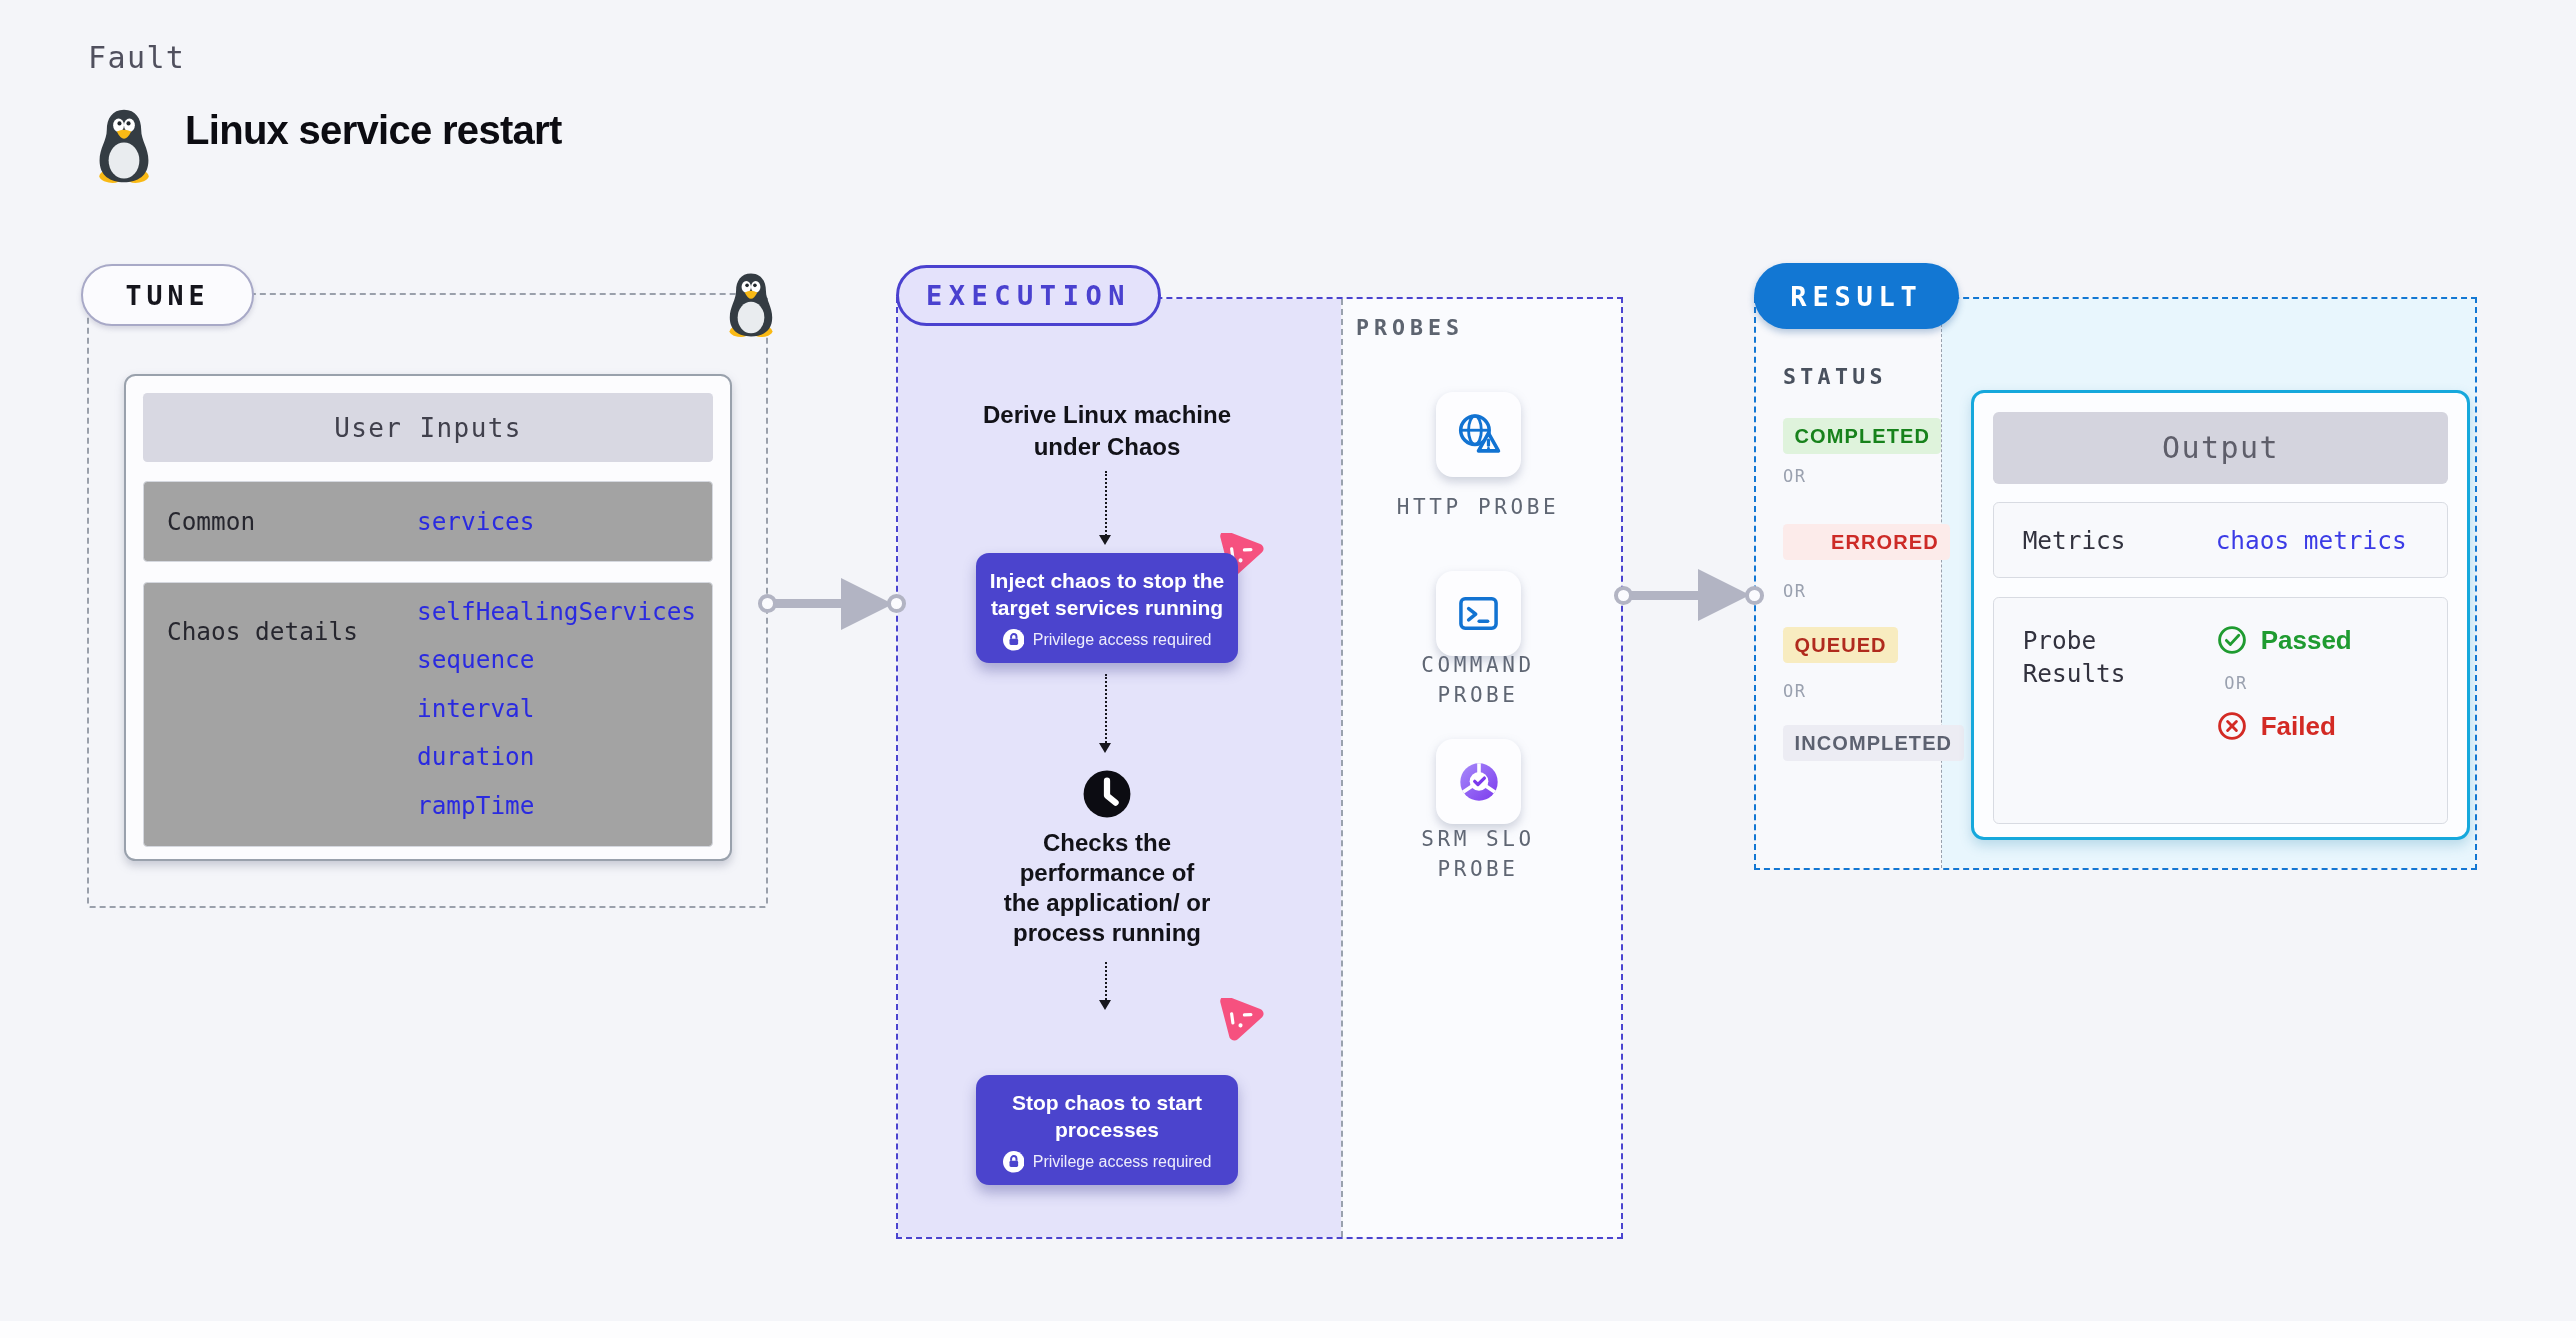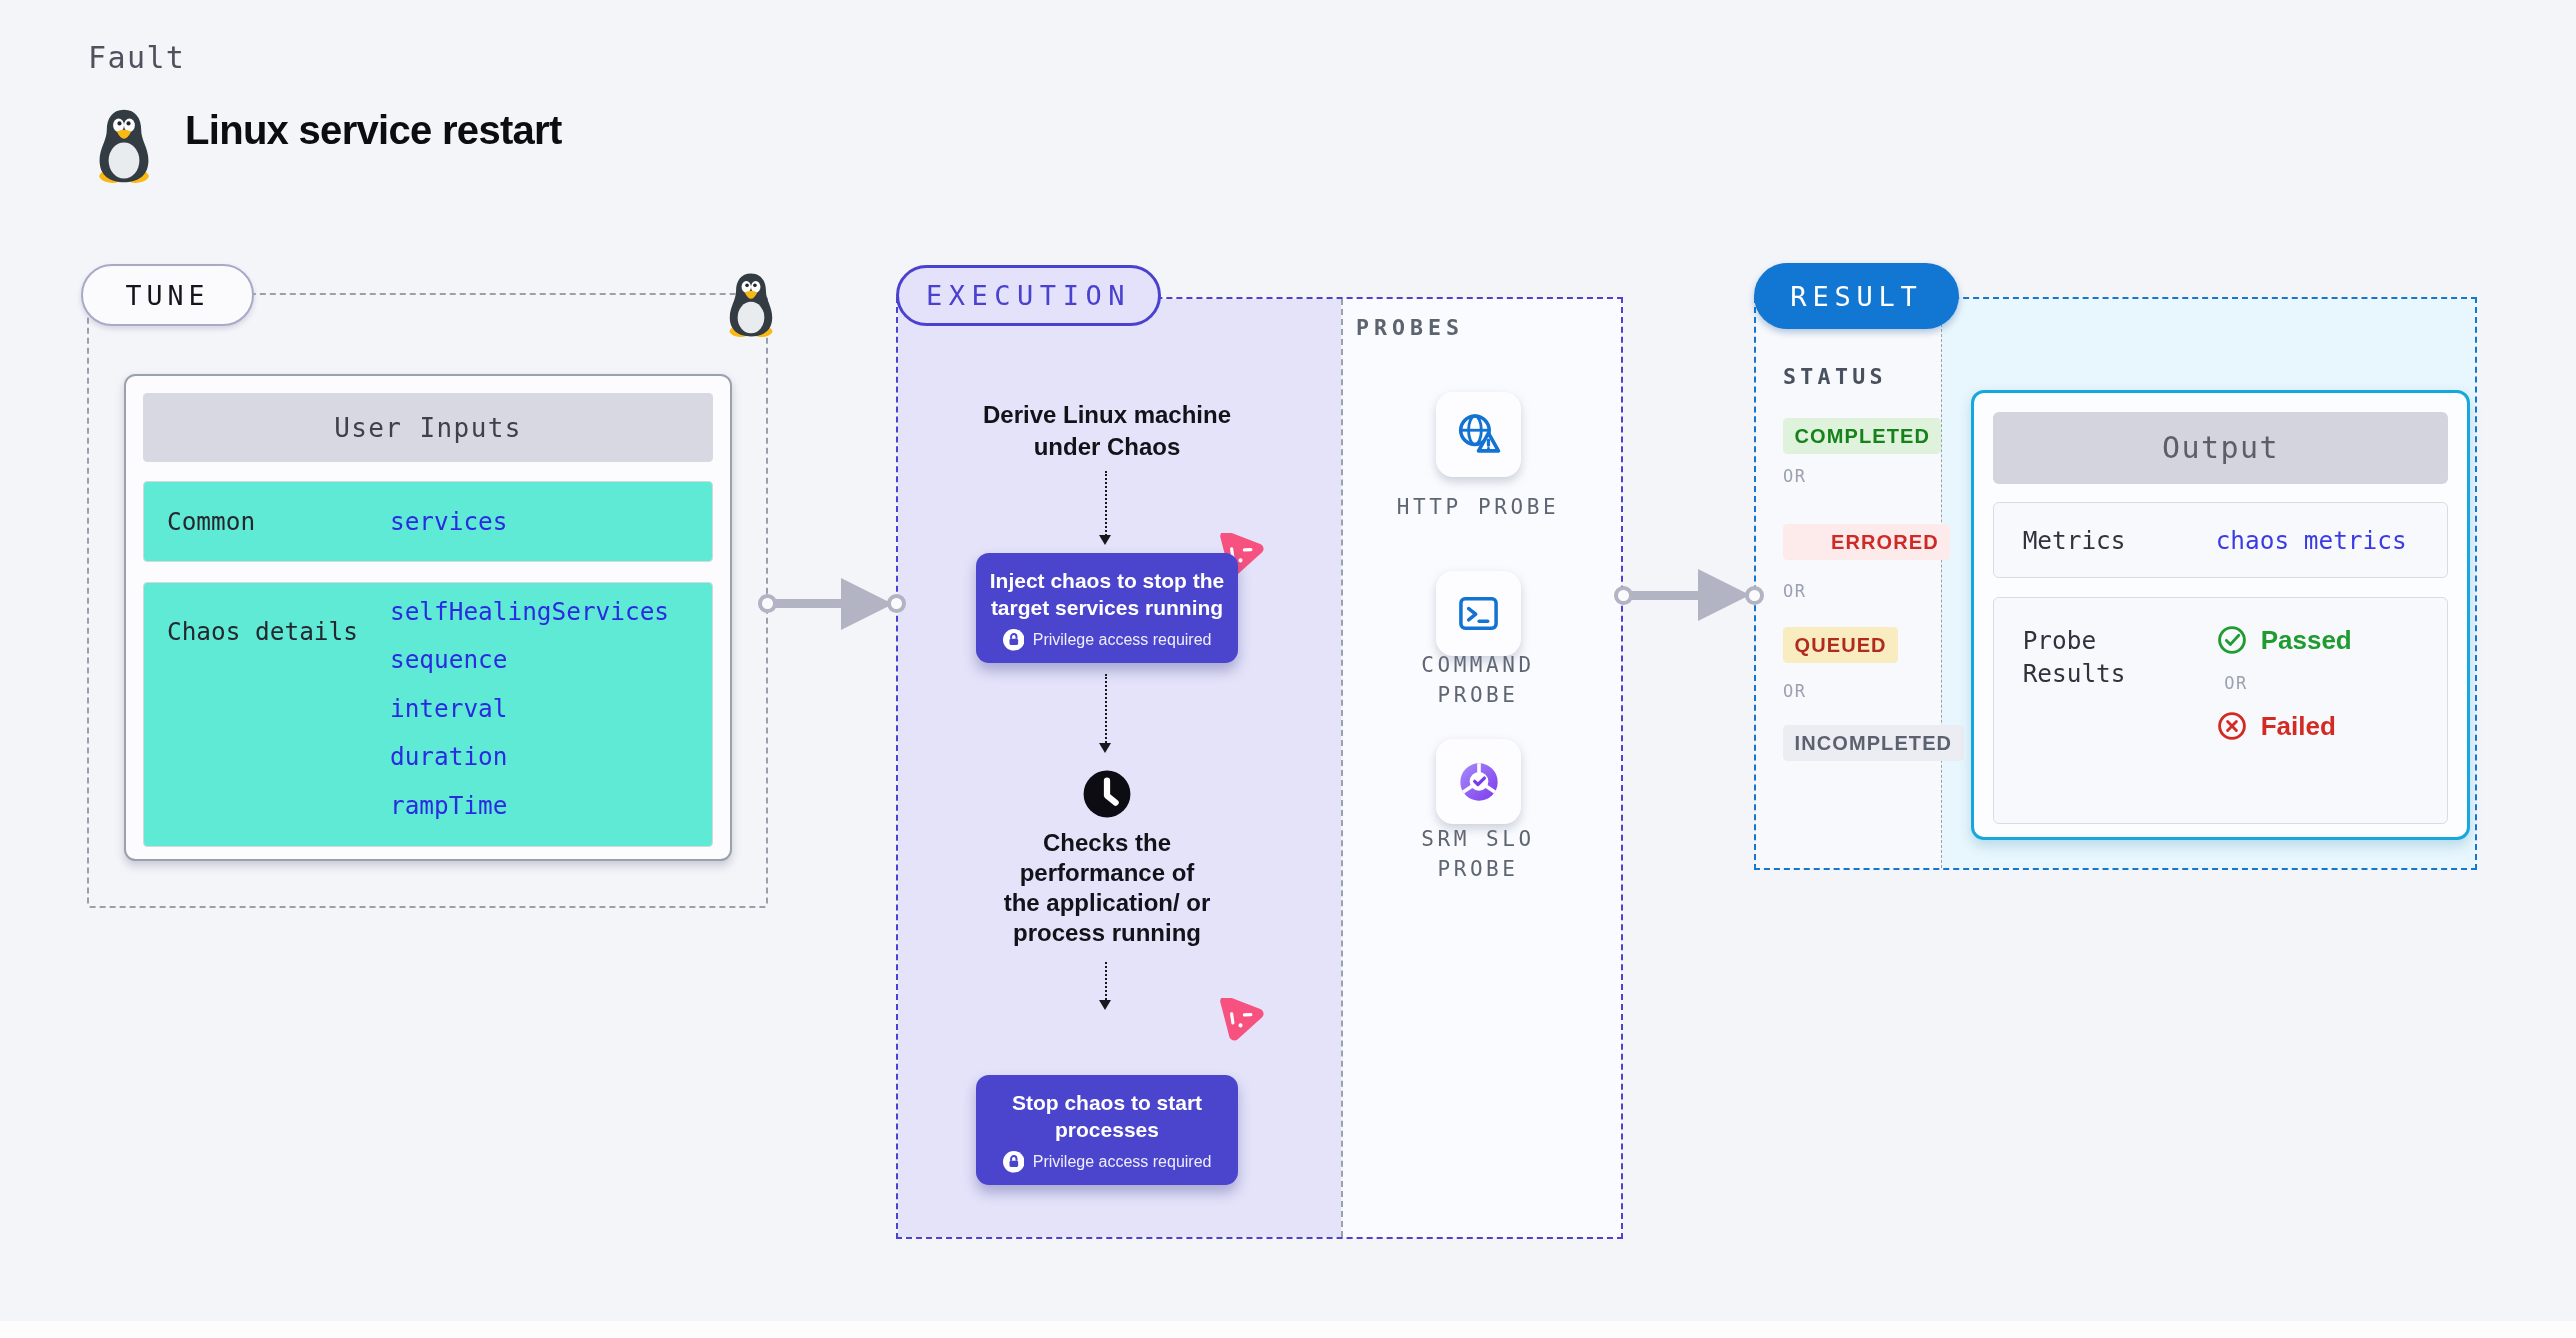--- a/index.html
+++ b/index.html
@@ -6,35 +6,35 @@
   .mono{font-family:"DejaVu Sans Mono","Liberation Mono",monospace;}
   .sans{font-family:"Liberation Sans","DejaVu Sans",sans-serif;}
   #canvas{position:relative;width:2576px;height:1338px;background:#f4f5f9;overflow:hidden;}
   .abs{position:absolute;}
 
   
   .kicker{left:88px;top:40px;font-size:30px;letter-spacing:1.4px;color:#50505e;}
   .title{left:185px;top:108px;font-size:40px;font-weight:700;color:#0c0c12;letter-spacing:-0.7px;}
 
   
-  .pill{display:flex;align-items:center;justify-content:center;border-radius:35px;font-weight:400;}
+  .pill{display:flex;align-items:center;justify-content:center;border-radius:35px;font-weight:700;}
   .tune-pill{left:81px;top:264px;width:169px;height:58px;background:#fbfbfe;border:2.9px solid #a8a9c7;
     font-size:26.6px;letter-spacing:5px;color:#15151d;box-shadow:0 2.9px 5.8px rgba(120,120,150,.25);}
   .exec-pill{left:896px;top:265px;width:259px;height:55px;background:#e4e2fb;border:3.6px solid #4a41cf;
     font-size:27px;letter-spacing:6.5px;color:#4a41cf;}
   .result-pill{left:1754px;top:263px;width:205px;height:66px;background:#1277d3;
     font-size:27px;letter-spacing:5.8px;color:#ffffff;box-shadow:0 3.6px 7.2px rgba(20,80,150,.3);}
 
   
   .tune-box{left:87px;top:293px;width:677px;height:611px;border:2.9px dashed #9aa0ab;border-radius:2.9px;}
   .ui-card{left:124px;top:374px;width:608px;height:487px;background:#fcfcfe;border:2.2px solid #99a1ac;
     border-radius:11.5px;box-shadow:0 4.3px 8.6px rgba(120,125,150,.35);box-sizing:border-box;padding:17px;}
   .ui-header{height:69px;background:#d8d8e2;border-radius:4.3px;display:flex;align-items:center;justify-content:center;
     font-size:26px;color:#40404c;letter-spacing:1.4px;}
-  .ui-row{background:#5eead4;border:1.4px solid #d5d8df;border-radius:4.3px;box-sizing:border-box;display:flex;}
+  .ui-row{background:#a3a3a3;border:1.4px solid #d5d8df;border-radius:4.3px;box-sizing:border-box;display:flex;gap:27px;}
   .ui-row1{margin-top:18.7px;height:81px;align-items:center;padding-left:23px;}
   .ui-row2{margin-top:20px;height:265px;align-items:flex-start;padding:14.4px 0 0 23px;}
   .ui-label{width:223px;font-size:24.4px;color:#26262e;flex:none;}
   .ui-link{font-size:24.4px;color:#2a2ae0;}
   .link-col{display:flex;flex-direction:column;gap:19.4px;}
   .ui-row2 .ui-label{margin-top:20px;}
 
   
   .hline{height:8.6px;background:#b2b4c3;}
   .hhead{width:0;height:0;border-top:26px solid transparent;border-bottom:26px solid transparent;border-left:52px solid #b2b4c3;}

